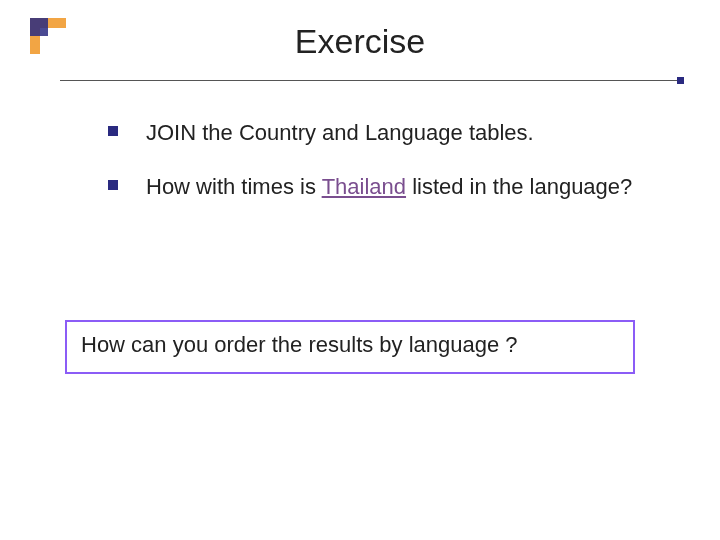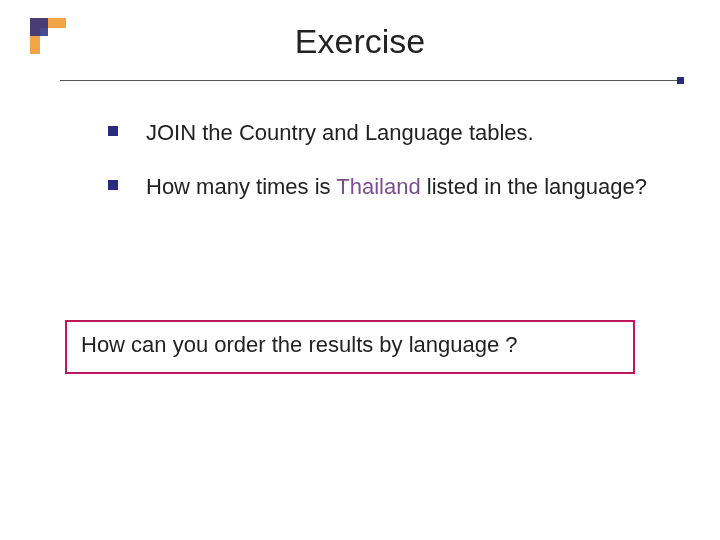--- a/index.html
+++ b/index.html
@@ -95,27 +95,28 @@
   .bullets li .sq-bullet {
     position: absolute;
     left: 0;
     top: 8px;
     width: 10px;
     height: 10px;
     background: #2a2a80;
   }
   .bullets .hl {
     color: #7a4e8f;
+    text-decoration: underline;
   }
   .qbox {
     position: absolute;
     left: 65px;
     top: 320px;
     width: 570px;
-    border: 2px solid #be185d;
+    border: 2px solid #8b5cf6;
     padding: 10px 14px 14px 14px;
     font-size: 22px;
     color: #222;
     box-sizing: border-box;
   }
 </style>
 </head>
 <body>
 
 <div class="slide">
@@ -129,19 +130,19 @@
   <div class="title">Exercise</div>
   <div class="title-underline"></div>
 
   <ul class="bullets">
     <li>
       <span class="sq-bullet"></span>
       <span>JOIN the Country and Language tables.</span>
     </li>
     <li>
       <span class="sq-bullet"></span>
-      <span>How many times is </span><span class="hl">Thailand</span><span> listed in the language?</span>
+      <span>How with times is </span><span class="hl">Thailand</span><span> listed in the language?</span>
     </li>
   </ul>
 
   <div class="qbox">How can you order the results by language ?</div>
 
 </div>
 
 </body></html>

